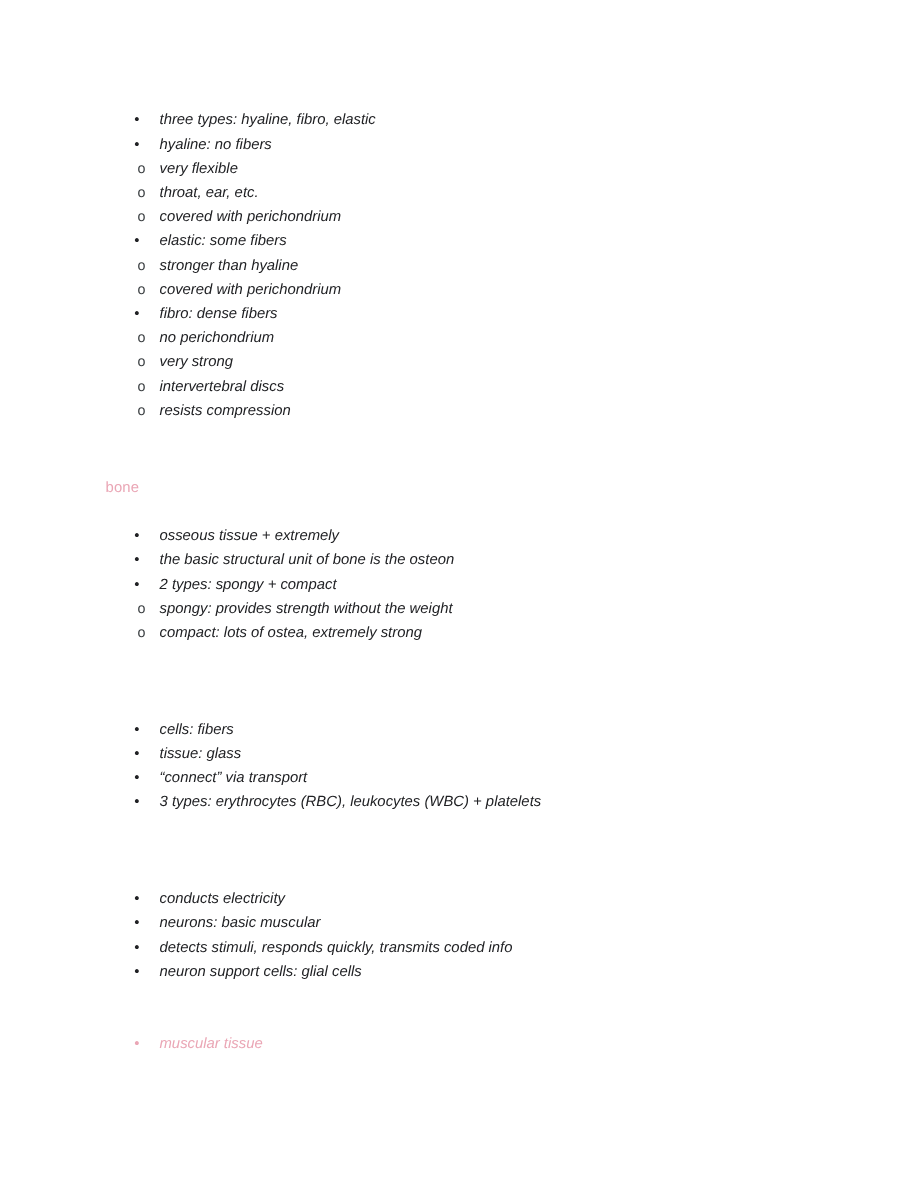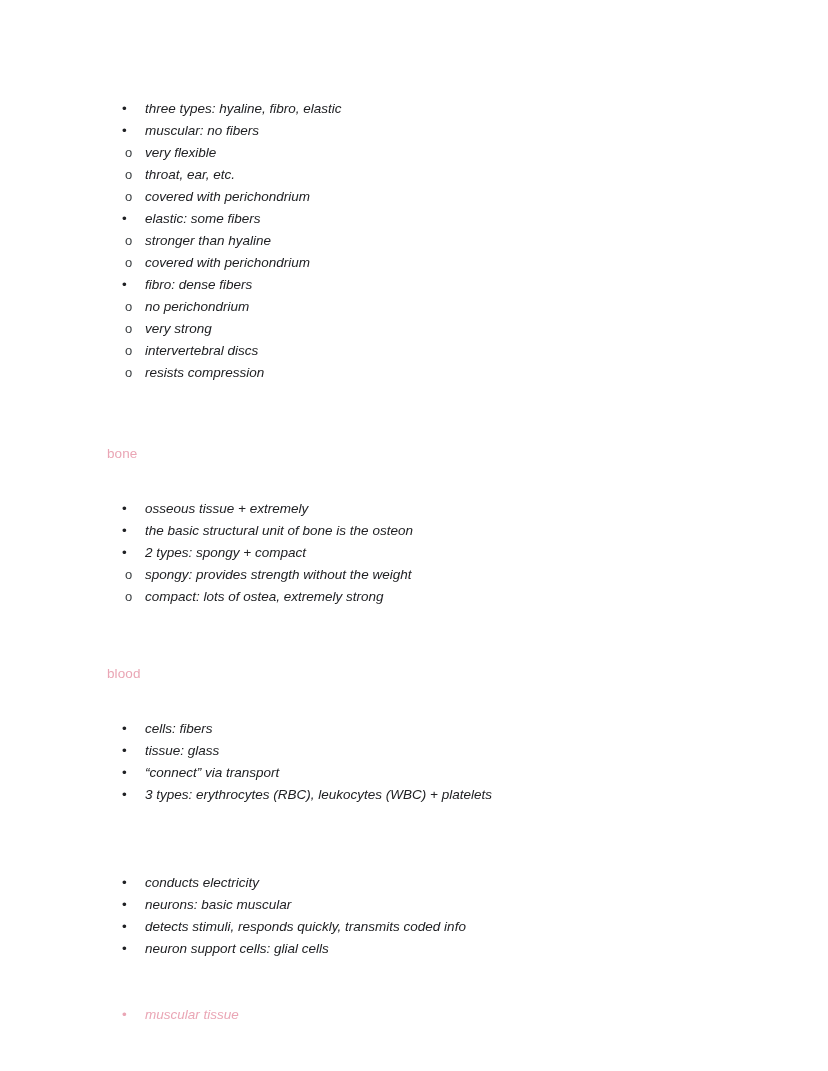--- a/index.html
+++ b/index.html
@@ -24,21 +24,21 @@
     left: 96px;
     top: 98px;
     width: 660px;
   }
 
   
   .section-heading {
     font-size: 13.5px;
     line-height: 22px;
     color: #eaa6b5;
-    margin: 11px;
+    margin: 0;
     padding: 0;
     font-weight: 400;
     letter-spacing: 0.1px;
   }
 
   
   ul.lvl1 {
     list-style: none;
     margin: 0;
     padding: 0;
@@ -101,21 +101,21 @@
 <div class="page">
   <div class="doc-body">
 
     <ul class="lvl1">
       <li>
         <span class="marker">•</span>
         <span class="li-text">three types: hyaline, fibro, elastic</span>
       </li>
       <li>
         <span class="marker">•</span>
-        <span class="li-text">muscular: no fibers</span>
+        <span class="li-text">hyaline: no fibers</span>
       </li>
     </ul>
     <ul class="lvl2">
       <li>
         <span class="marker">o</span>
         <span class="li-text">very flexible</span>
       </li>
       <li>
         <span class="marker">o</span>
         <span class="li-text">throat, ear, etc.</span>
@@ -192,21 +192,20 @@
         <span class="li-text">spongy: provides strength without the weight</span>
       </li>
       <li>
         <span class="marker">o</span>
         <span class="li-text">compact: lots of ostea, extremely strong</span>
       </li>
     </ul>
 
     <div class="block-gap-lg"></div>
 
-    <p class="section-heading">blood</p>
 
     <div class="block-gap-md"></div>
 
     <ul class="lvl1">
       <li>
         <span class="marker">•</span>
         <span class="li-text">cells: fibers</span>
       </li>
       <li>
         <span class="marker">•</span>

